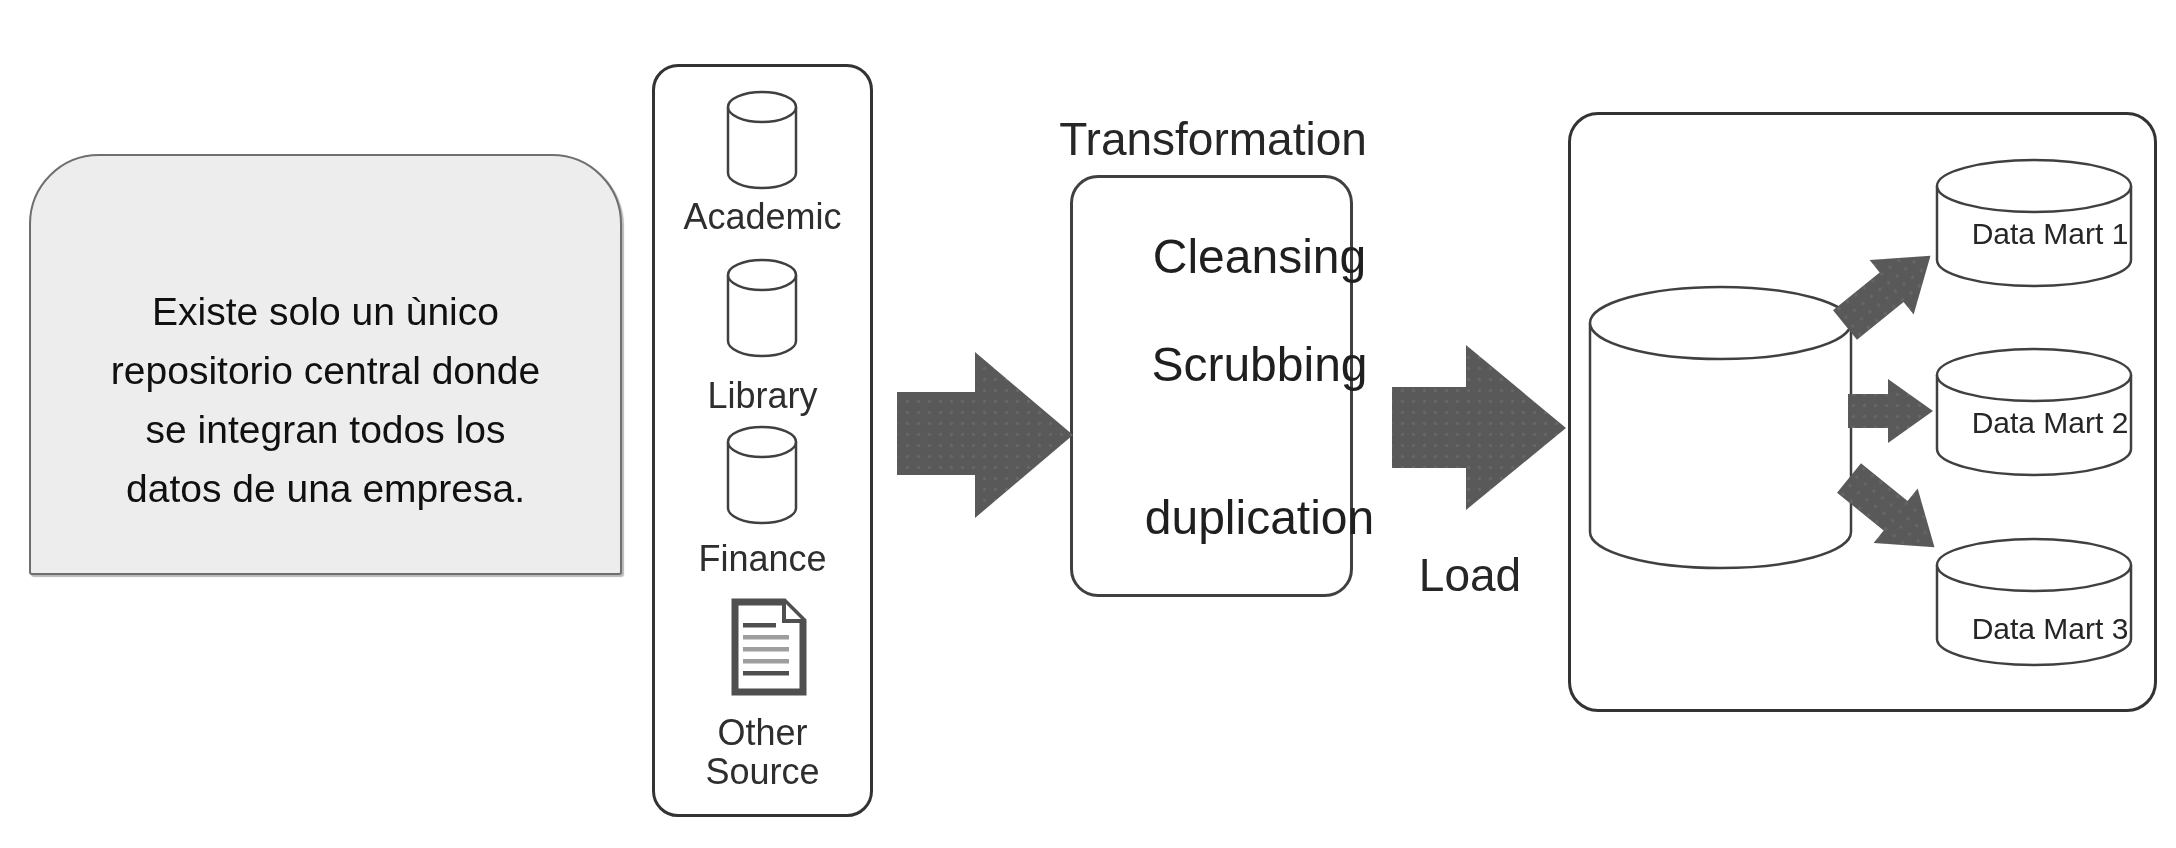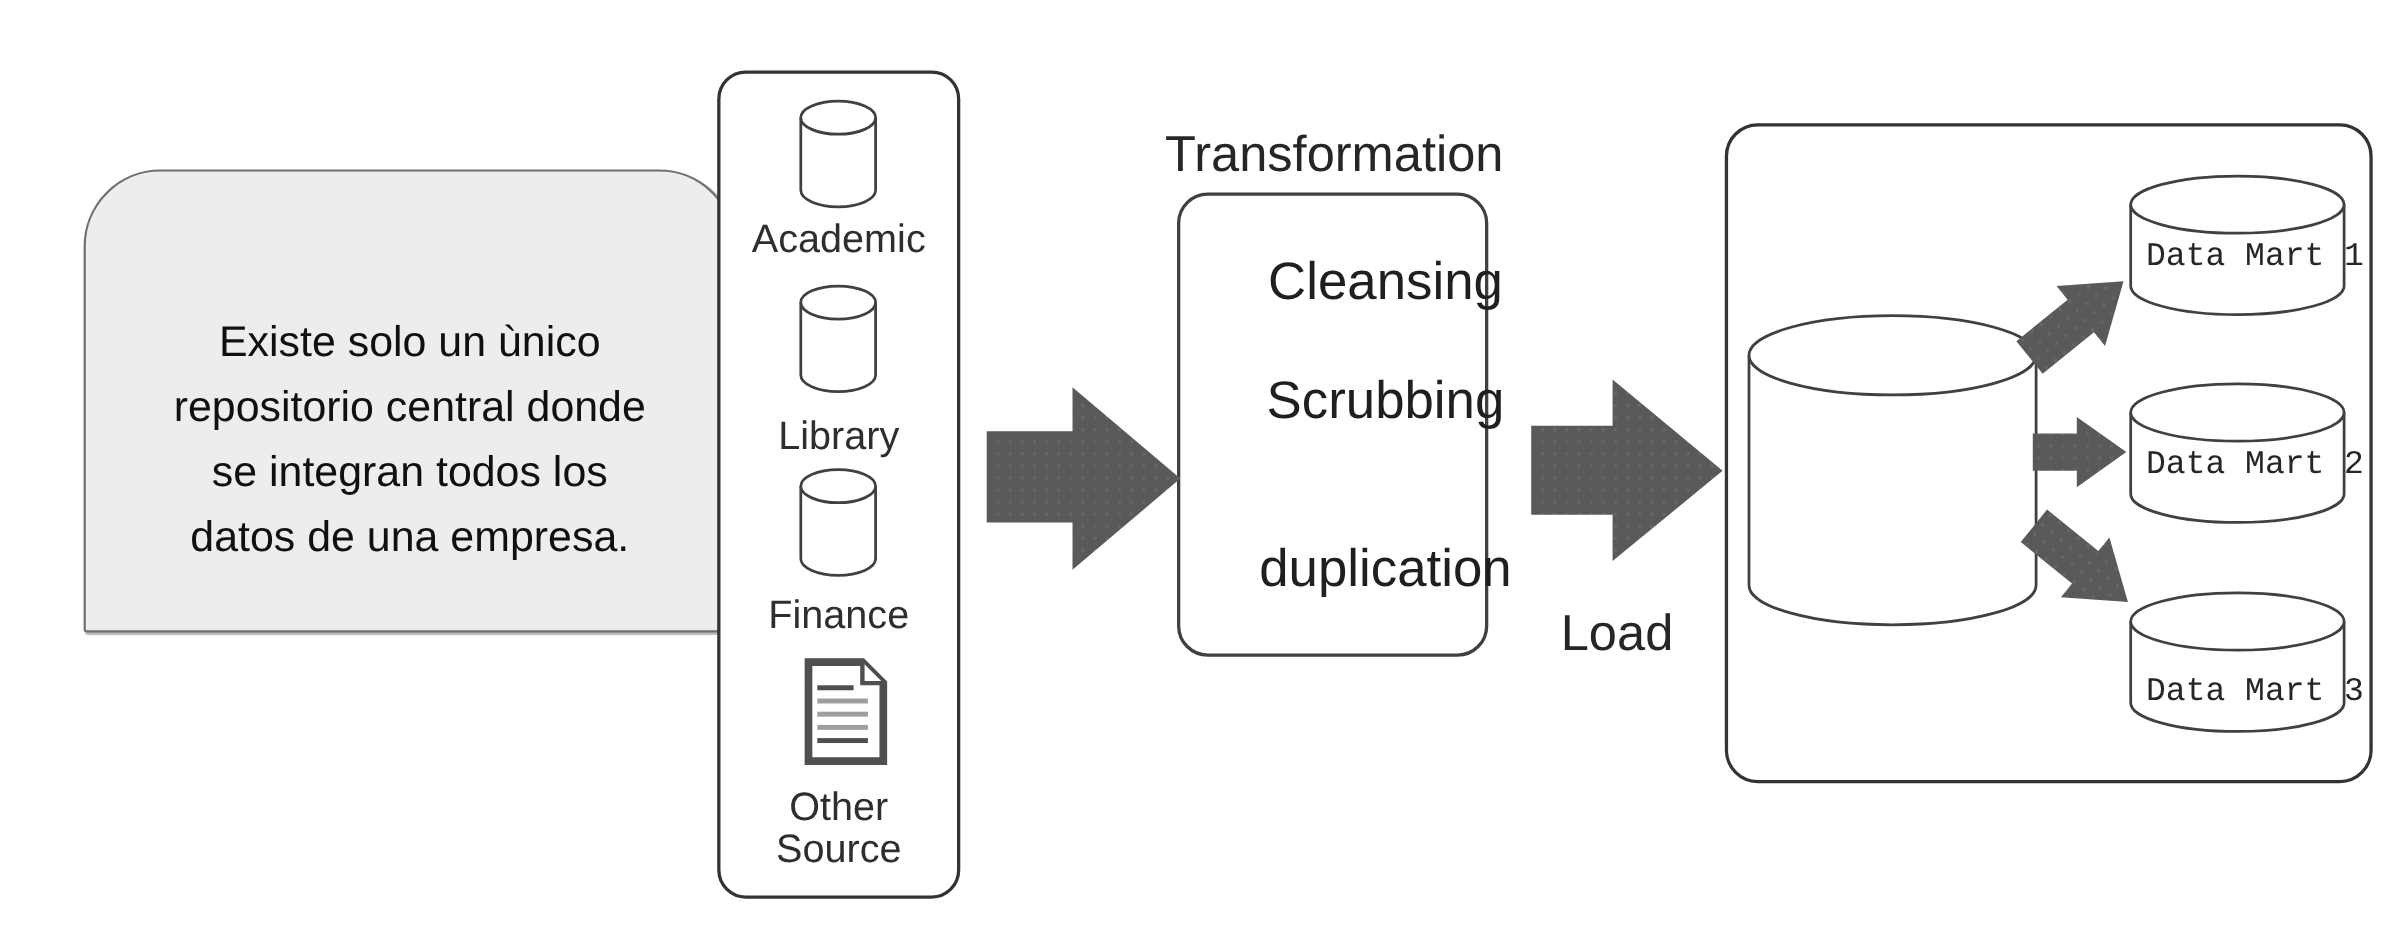--- a/index.html
+++ b/index.html
@@ -9,30 +9,29 @@
   }
   .abs { position:absolute; box-sizing:border-box; }
   .panel {
     background:#ffffff; border:3px solid #333333;
   }
   .label { text-align:center; color:#262626; }
   .bubble {
     background:#ededed; border:2px solid #6f6f6f;
     border-radius:70px 70px 3px 3px;
     box-shadow:2px 2px 1px rgba(0,0,0,0.28);
-    margin-left:47px;
   }
   .bubble-text {
     width:100%; text-align:center; color:#101010;
     font-size:39px; line-height:59px;
   }
   .src-label { width:221px; left:652px; font-size:36px; line-height:42px; color:#2e2e2e; }
   .big-label { font-size:46px; color:#262626; }
   .tbox-word { width:283px; left:1118px; font-size:48px; line-height:54px; color:#1f1f1f; }
-  .dm-label { width:230px; left:1935px; font-size:30px; line-height:36px; color:#262626;font-family:Liberation Mono, monospace; }
+  .dm-label { width:230px; left:1935px; font-size:30px; line-height:36px; color:#262626; }
   .z1 { z-index:1; } .z2 { z-index:2; } .z3 { z-index:3; }
   svg { display:block; }
 </style>
 </head>
 <body>
 
 <div class="canvas">
 
   <svg class="abs z3" style="left:0;top:0" width="2176" height="848" viewBox="0 0 2176 848" aria-hidden="true" pointer-events="none">
     <defs>

